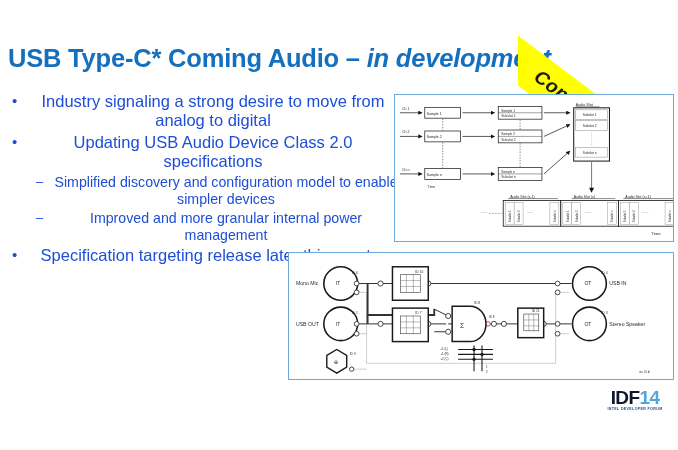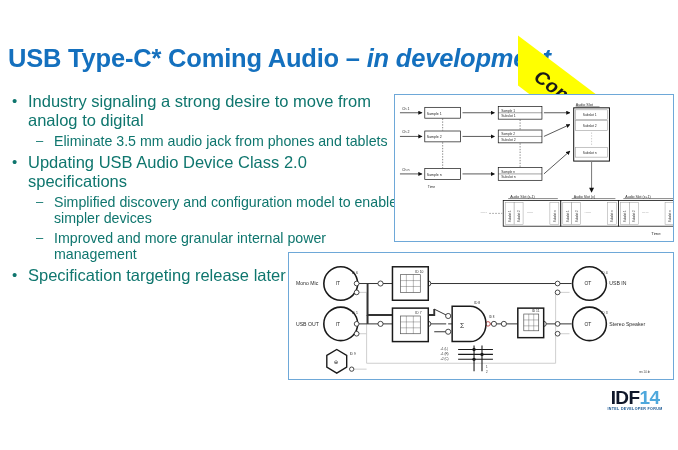--- a/index.html
+++ b/index.html
@@ -66,21 +66,22 @@
     font-style: italic;
     letter-spacing: 0.5px;
   }
 
   
   .bullets {
     position: absolute;
     left: 6px;
     top: 92px;
     width: 392px;
-    color: #0f766e;
+    color: #1d4ed8;
+    text-align: center;
   }
   .b1 {
     position: relative;
     font-size: 16.5px;
     line-height: 19px;
     padding-left: 22px;
     margin-bottom: 3px;
   }
   .b1::before {
     content: "\2022";
@@ -175,21 +176,20 @@
   </div>
 
   <div class="ribbon-wrap">
     <div class="ribbon">
       <span>Coming Soon</span>
     </div>
   </div>
 
   <div class="bullets">
     <div class="b1">Industry signaling a strong desire to move from analog to digital</div>
-    <div class="b2">Eliminate 3.5 mm audio jack from phones and tablets</div>
     <div class="b1">Updating USB Audio Device Class 2.0 specifications</div>
     <div class="b2">Simplified discovery and configuration model to enable simpler devices</div>
     <div class="b2">Improved and more granular internal power management</div>
     <div class="b1">Specification targeting release later this quarter</div>
   </div>
 
   <div class="panel" id="panel-top">
     <svg viewBox="0 0 280 148" preserveAspectRatio="none">
       <defs>
         <marker id="arrA" markerWidth="6" markerHeight="6" refX="5" refY="3" orient="auto">

